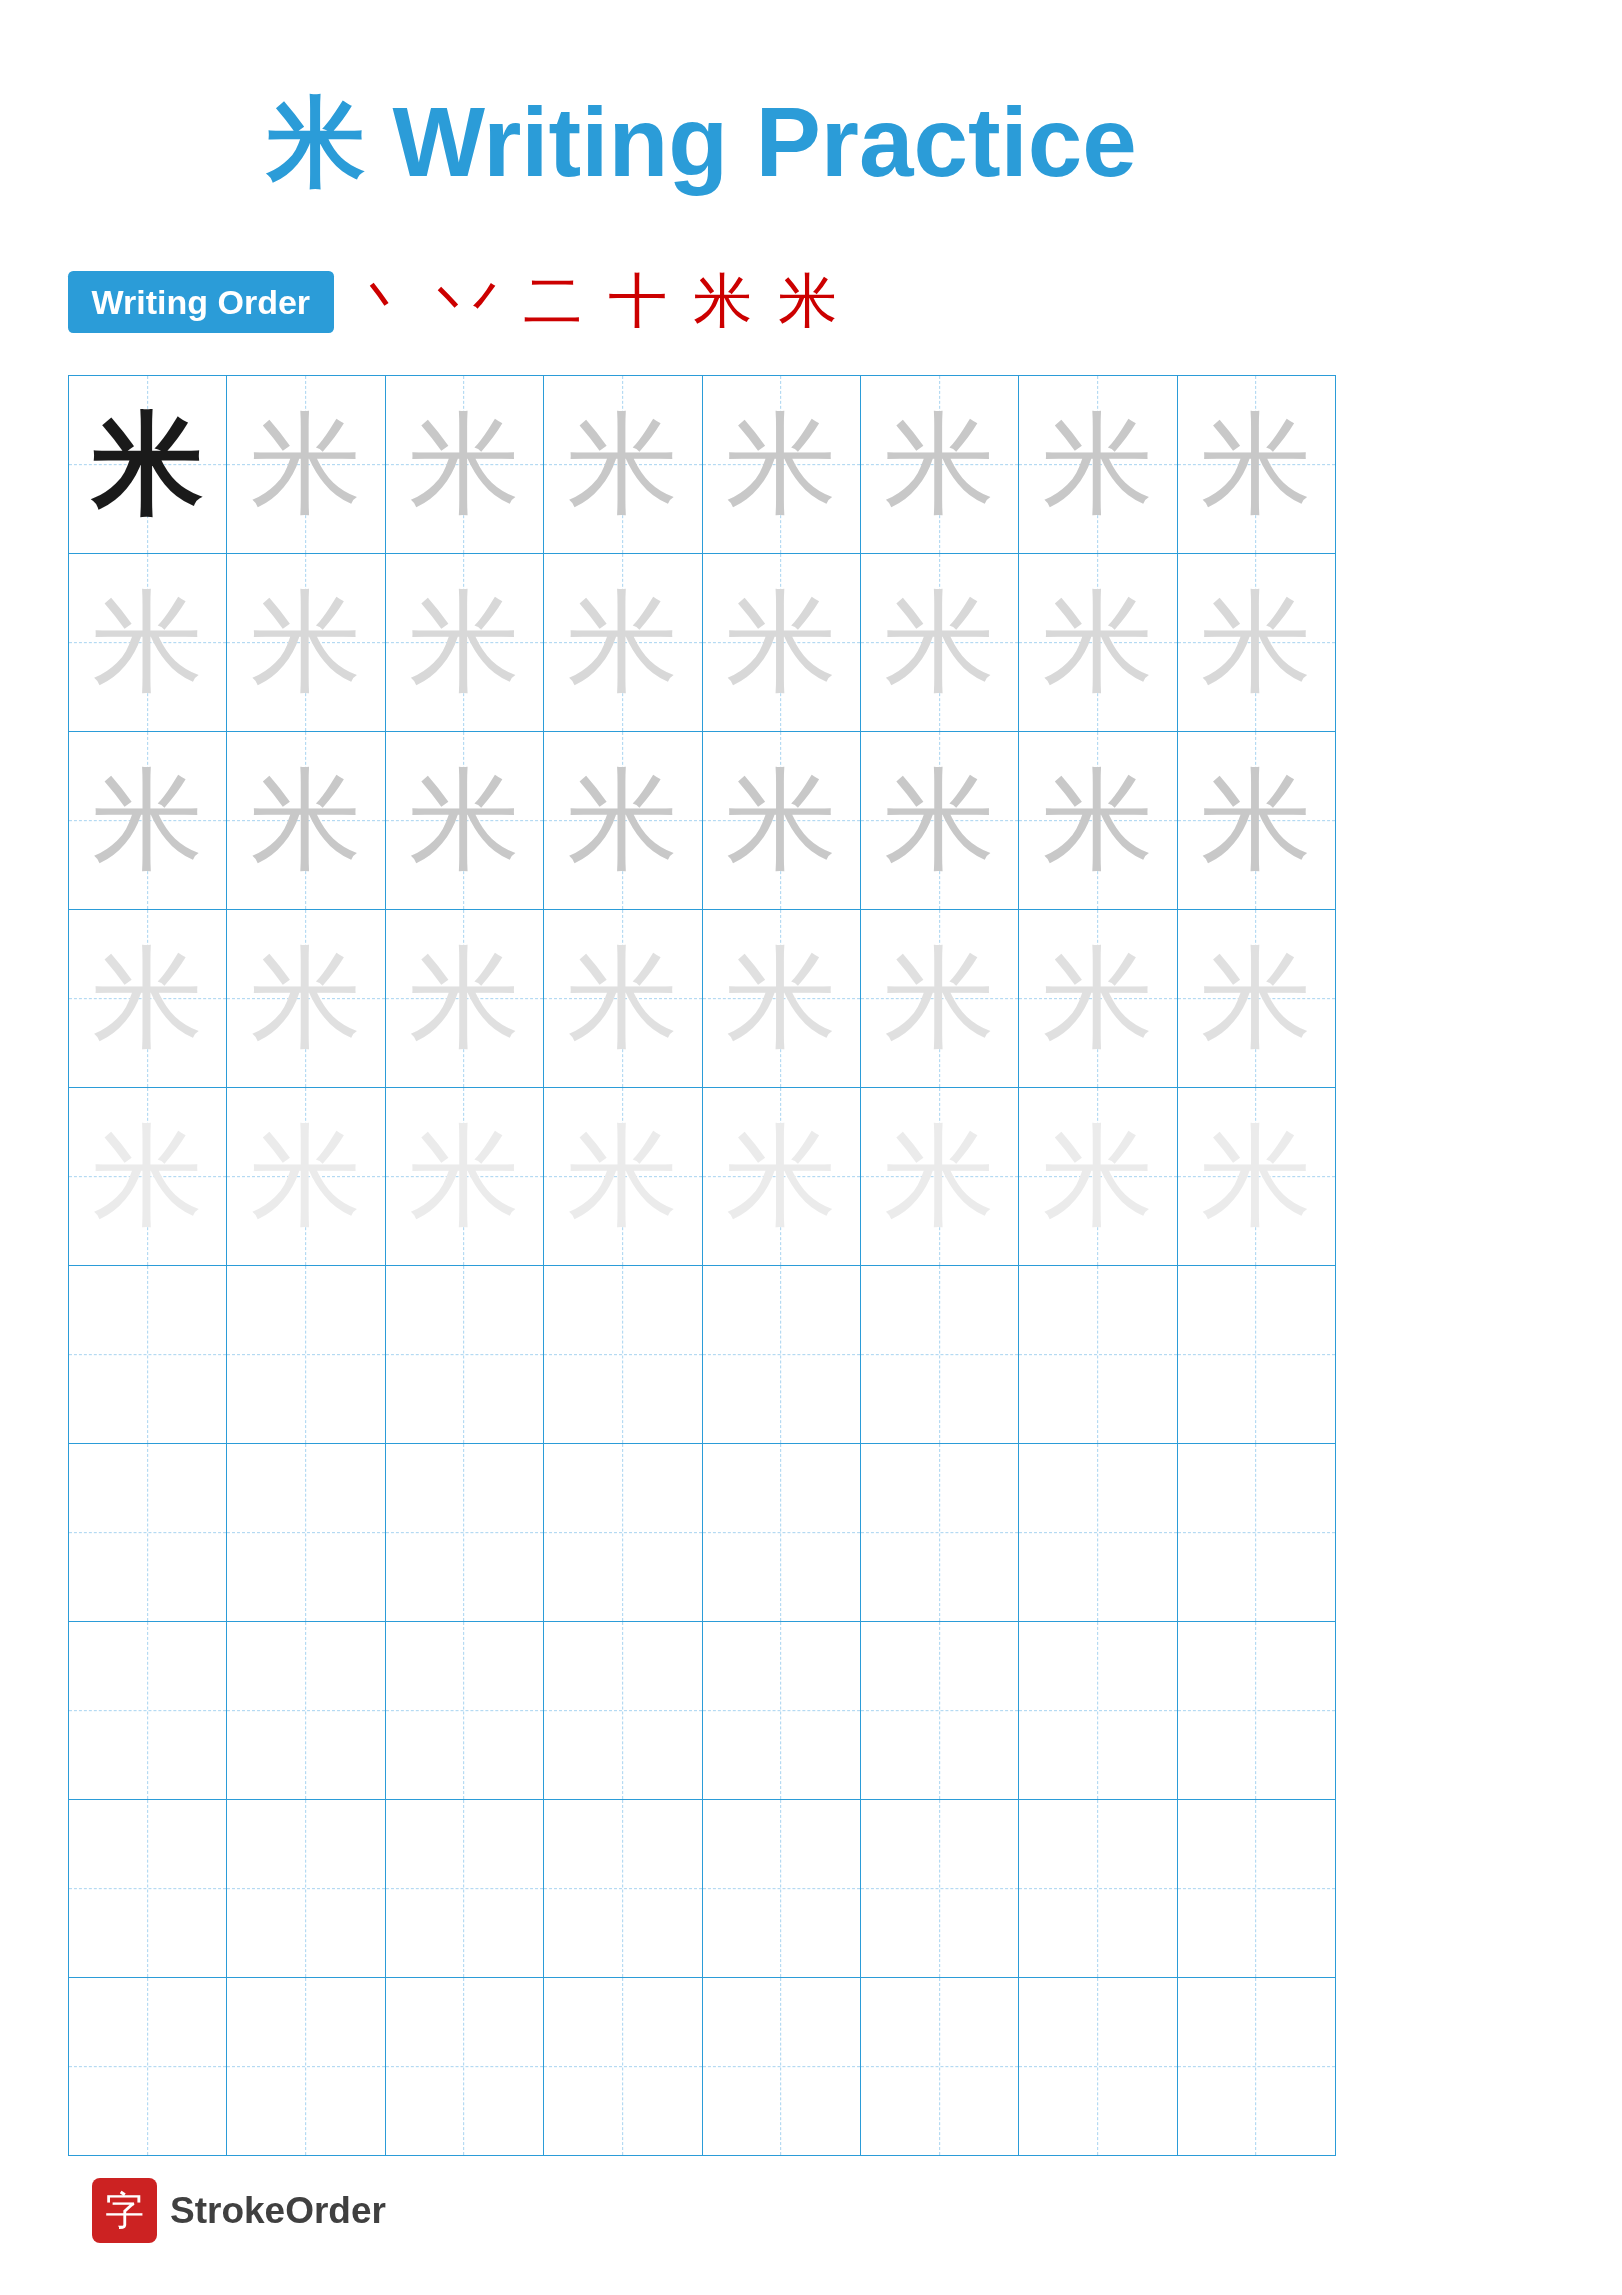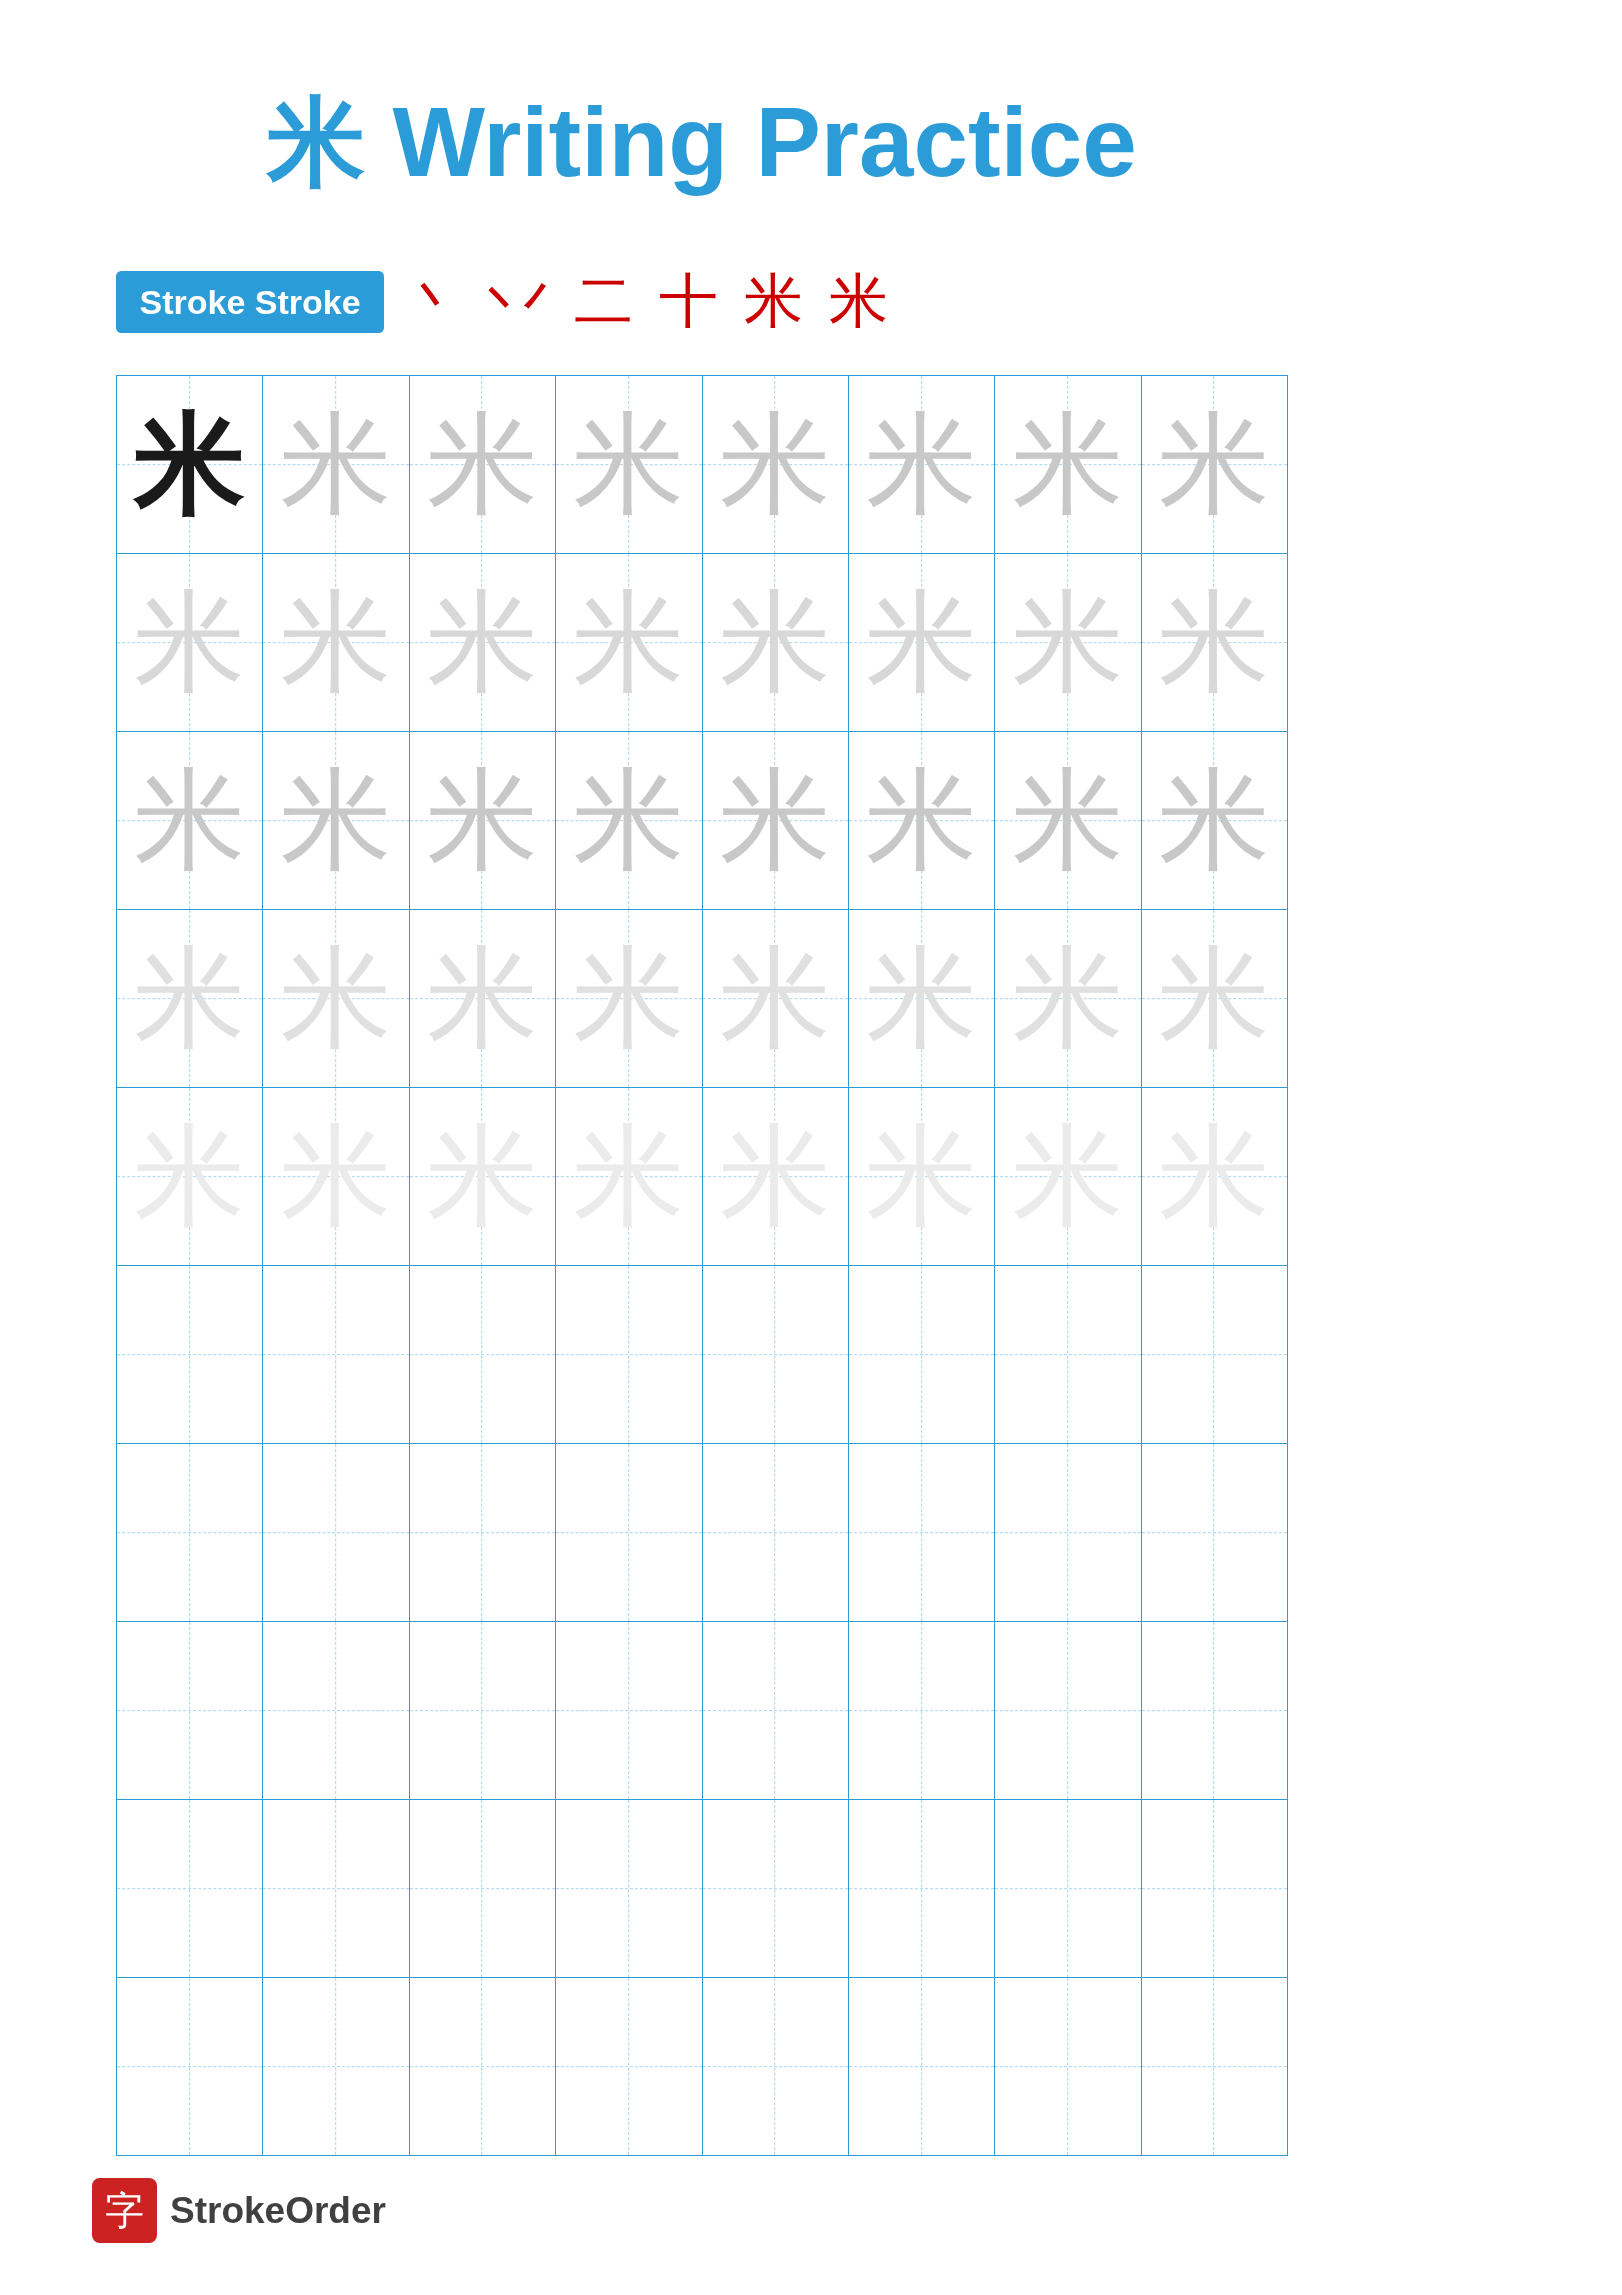--- a/index.html
+++ b/index.html
@@ -10,21 +10,21 @@
       width: 1622px;
       min-height: 2295px;
       position: relative;
       overflow-x: hidden;
     }
 
     .page {
       width: 1404px;
       min-height: 2295px;
       background: #fff;
-      padding: 52px 116px;
+      padding: 52px 68px;
       position: relative;
     }
 
     
     .title-section {
       text-align: center;
       margin-bottom: 52px;
       margin-top: 26px;
     }
 
@@ -203,21 +203,21 @@
 <div class="page">
 
   <div class="title-section">
     <span class="title-text">
       <span>米</span>
       <span>Writing Practice</span>
     </span>
   </div>
 
   <div class="stroke-order-section">
-    <div class="stroke-order-badge">Stroke Stroke</div>
+    <div class="stroke-order-badge">Writing Order</div>
     <div class="stroke-sequence">
       <span>丶</span>
       <span>丷</span>
       <span>二</span>
       <span>十</span>
       <span>米</span>
       <span>米</span>
     </div>
   </div>
 

